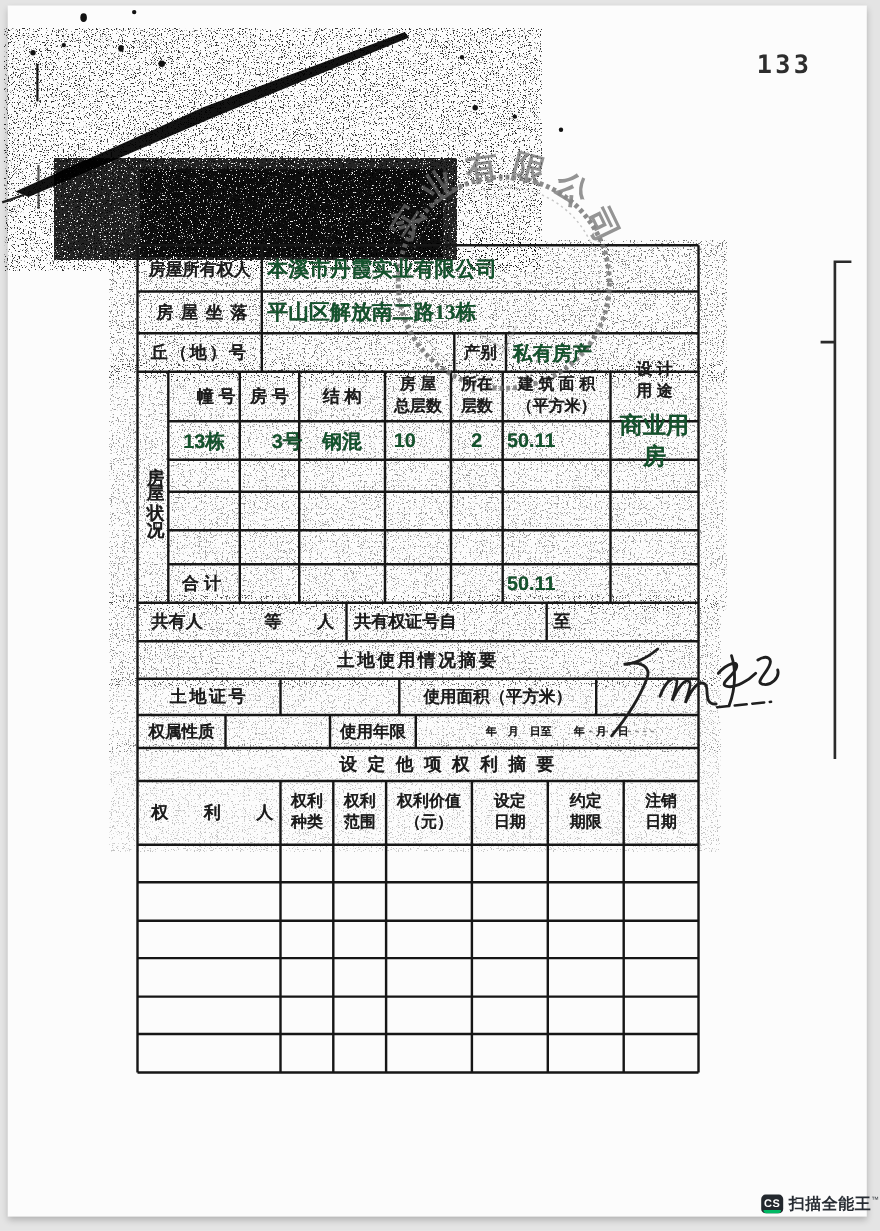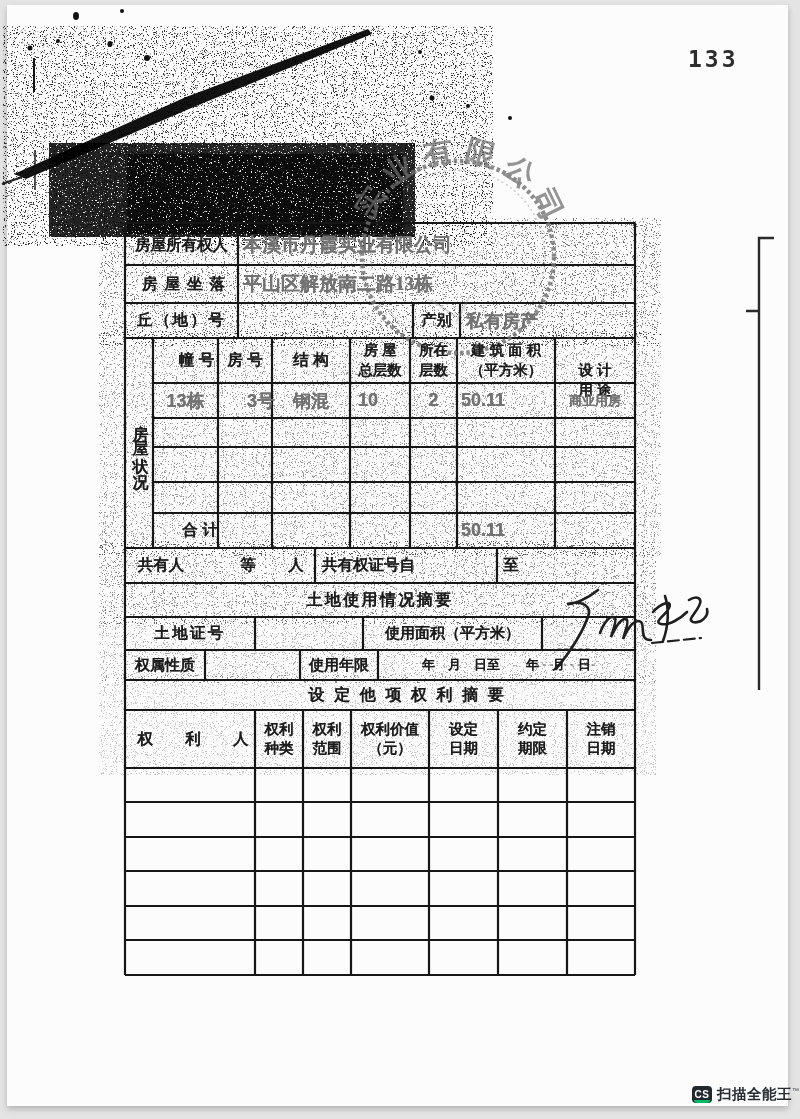--- a/index.html
+++ b/index.html
@@ -13,27 +13,27 @@
     background:#fcfcfc;box-shadow:0 3px 6px rgba(0,0,0,.22);
   }
   #overlay-svg{position:absolute;left:0;top:0;}
   .cell{
     position:absolute;display:flex;align-items:center;justify-content:center;
     color:#1b1b1b;font-weight:600;text-align:center;font-size:15.5px;
     text-shadow:0 0 .5px rgba(0,0,0,.55);
   }
   .left{justify-content:flex-start;}
   .two{white-space:pre-line;line-height:1.32;font-size:14.5px;}
-  .val{font-weight:700;color:#737373;font-size:18px;}
+  .val{font-weight:700;color:#14532d;font-size:18px;}
   .big{font-size:19px;}
   .ls1{letter-spacing:.45em;}
   .ls2{letter-spacing:.15em;}
   .ls3{letter-spacing:.6em;margin-left:23px;}
   .ls4{letter-spacing:.9em;}
-  .ls5{letter-spacing:.3em;padding-left:17px;}
+  .ls5{letter-spacing:.3em;}
   .vert{
     writing-mode:vertical-rl;text-orientation:upright;
     letter-spacing:17px;font-size:16px;justify-content:center;
   }
   #page-number{
     position:absolute;left:688px;top:46px;font-family:"DejaVu Sans Mono",monospace;
     font-size:23px;color:#2d2d2d;letter-spacing:3px;font-weight:600;
   }
   #watermark{position:absolute;left:692px;top:1085px;display:flex;align-items:center;gap:5px;}
   #wm-icon{
@@ -183,48 +183,48 @@
 
 <div class="cell" style="left:153px;top:338px;width:87px;height:45px;">幢 号</div>
 <div class="cell" style="left:218px;top:338px;width:54px;height:45px;">房 号</div>
 <div class="cell" style="left:272px;top:338px;width:78px;height:45px;">结 构</div>
 <div class="cell two" style="left:350px;top:338px;width:60px;height:45px;">房 屋
 总层数</div>
 <div class="cell two" style="left:410px;top:338px;width:47px;height:45px;">所在
 层数</div>
 <div class="cell two" style="left:457px;top:338px;width:98px;height:45px;">建 筑 面 积
 （平方米）</div>
-<div class="cell two" style="left:555px;top:358px;width:80px;height:45px;">设 计
+<div class="cell two" style="left:555px;top:324px;width:80px;height:45px;">设 计
 用 途</div>
 
 <div class="cell val" style="left:153px;top:383px;width:65px;height:35px;">13栋</div>
 <div class="cell val" style="left:218px;top:383px;width:54px;height:35px;margin-left:16px;">3号</div>
 <div class="cell val" style="left:272px;top:383px;width:78px;height:35px;">钢混</div>
 <div class="cell val" style="left:338px;top:383px;width:60px;height:35px;text-align:center;">10</div>
 <div class="cell val" style="left:410px;top:383px;width:47px;height:35px;">2</div>
 <div class="cell left val" style="left:461px;top:383px;width:94px;height:35px;">50.11</div>
-<div class="cell val" style="left:555px;top:383px;width:80px;height:35px;font-size:13px;">商业用房</div>
+<div class="cell val" style="left:555px;top:383px;width:80px;height:35px;font-size:21px;">商业用房</div>
 
 <div class="cell ls5" style="left:153px;top:513px;width:65px;height:35px;">合计</div>
 <div class="cell left val" style="left:461px;top:513px;width:94px;height:35px;">50.11</div>
 
 <div class="cell" style="left:130px;top:548px;width:62px;height:35px;">共有人</div>
 <div class="cell" style="left:236px;top:548px;width:24px;height:35px;">等</div>
 <div class="cell" style="left:284px;top:548px;width:24px;height:35px;">人</div>
 <div class="cell left" style="left:322px;top:548px;width:140px;height:35px;">共有权证号自</div>
 <div class="cell" style="left:500px;top:548px;width:22px;height:35px;">至</div>
 
 <div class="cell ls2" style="left:125px;top:583px;width:510px;height:34px;font-size:16px;">土地使用情况摘要</div>
 
 <div class="cell ls2" style="left:127px;top:617px;width:126px;height:33px;">土地证号</div>
 <div class="cell" style="left:363px;top:617px;width:179px;height:33px;font-size:15px;">使用面积（平方米）</div>
 
 <div class="cell" style="left:127px;top:650px;width:76px;height:30px;font-size:15px;">权属性质</div>
 <div class="cell" style="left:300px;top:650px;width:78px;height:30px;font-size:15px;">使用年限</div>
-<div class="cell" style="left:378px;top:650px;width:257px;height:30px;font-size:13px;">年　月　日至　　年　月　日</div>
+<div class="cell" style="left:378px;top:650px;width:257px;height:30px;font-size:10px;">年　月　日至　　年　月　日</div>
 
 <div class="cell ls3" style="left:125px;top:680px;width:510px;height:30px;font-size:16px;padding-left:8px;">设定他项权利摘要</div>
 
 <div class="cell ls4" style="left:125px;top:710px;width:130px;height:58px;padding-left:10px;">权 利 人</div>
 <div class="cell two" style="left:255px;top:710px;width:48px;height:58px;">权利
 种类</div>
 <div class="cell two" style="left:303px;top:710px;width:48px;height:58px;">权利
 范围</div>
 <div class="cell two" style="left:351px;top:710px;width:78px;height:58px;">权利价值
 （元）</div>

